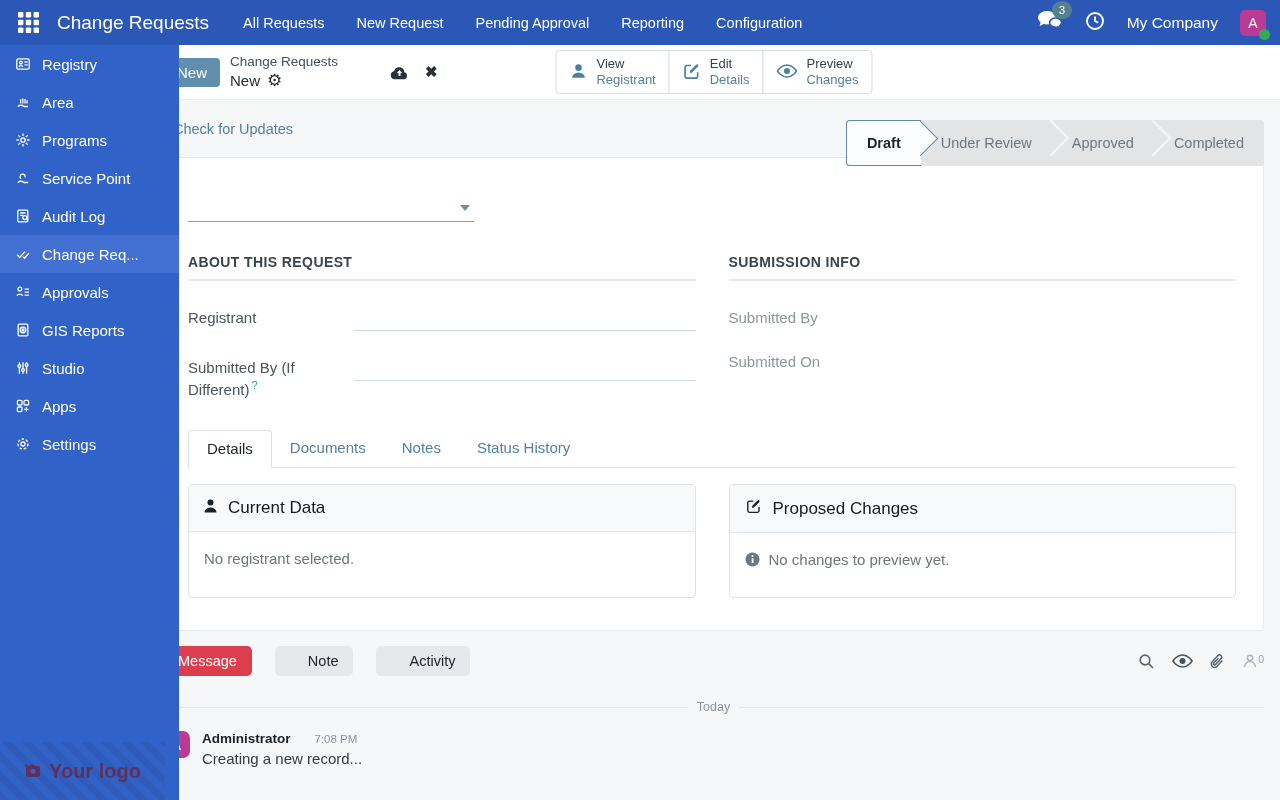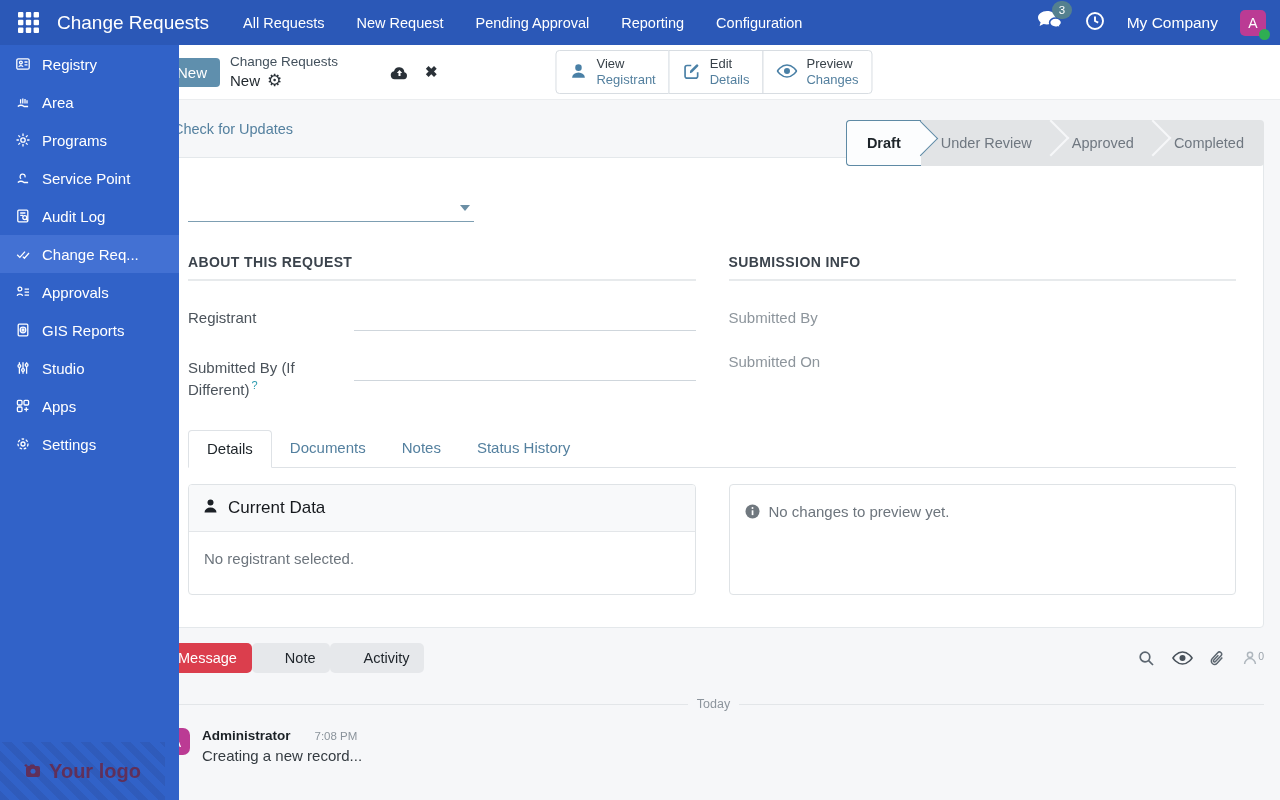--- a/index.html
+++ b/index.html
@@ -105,21 +105,21 @@
     align-items:center; gap:11px; font-size:17px; color:#16191d; }
   .panel-b { padding:18px 15px 27px; font-size:15px; color:#6d757d; display:flex; gap:9px;
     align-items:flex-start; }
 
   
   .chatter { margin:0 16px 0 15px; padding-top:15px; }
   .composer { display:flex; align-items:center; }
   .cbtn { font-family:inherit; font-size:14.5px; padding:7px 15px; border:none; border-radius:5px;
     cursor:pointer; }
   .cbtn.danger { background:#db3e4d; color:#fff; }
-  .cbtn.plain { background:#e6e8eb; color:#20262c; margin-left:0;padding-left:33px; }
+  .cbtn.plain { background:#e6e8eb; color:#20262c; margin-left:23px;padding-left:33px; }
   .cicons { margin-left:auto; display:flex; align-items:center; gap:17px; }
   .cicon { display:flex; cursor:pointer; }
   .fol sup { color:#9aa3ab; font-size:10.5px; }
   .divider { margin-top:24px; position:relative; text-align:center; font-size:12.5px; color:#8d959d; }
   .divider::before { content:""; position:absolute; left:0; right:0; top:50%;
     border-top:1px solid #e3e6e9; }
   .divider span { position:relative; background:#f6f7f9; padding:0 9px; }
   .msg { display:flex; margin-top:17px; gap:12px; }
   .msg-avatar { width:27px; height:27px; border-radius:7px; background:#bb3b94; color:#fff;
     display:flex; align-items:center; justify-content:center; font-size:14px; flex-shrink:0;
@@ -426,20 +426,29 @@
                 <path d="M.5 13.5a6 5 0 0 1 12 0z"></path>
             </svg>
           </span>
           <span>Current Data</span>
         </div>
         <div class="panel-b">
           <span>No registrant selected.</span>
         </div>
       </div>
       <div class="panel">
+        <div class="panel-h">
+          <span>
+            <svg width="17" height="16" viewBox="0 0 16 16" fill="none" stroke="#1c2126" stroke-width="1.4">
+              <path d="M13.5 9v3.6a1.8 1.8 0 0 1-1.8 1.8H4.1a1.8 1.8 0 0 1-1.8-1.8V4.9a1.8 1.8 0 0 1 1.8-1.8h3.7"></path>
+              <path d="M6.6 9.9l1.9-.5 5.3-5.3a1.2 1.2 0 0 0-1.7-1.7L6.8 7.7z" fill="#1c2126" stroke="none"></path>
+            </svg>
+          </span>
+          <span>Proposed Changes</span>
+        </div>
         <div class="panel-b">
           <span style="margin-top:1px">
             <svg width="15" height="15" viewBox="0 0 15 15">
               <circle cx="7.5" cy="7.5" r="7" fill="#70787f"></circle>
               <rect x="6.7" y="6.3" width="1.7" height="4.8" fill="#fff"></rect>
               <circle cx="7.5" cy="4" r="1" fill="#fff"></circle>
             </svg>
           </span>
           <span>No changes to preview yet.</span>
         </div>

